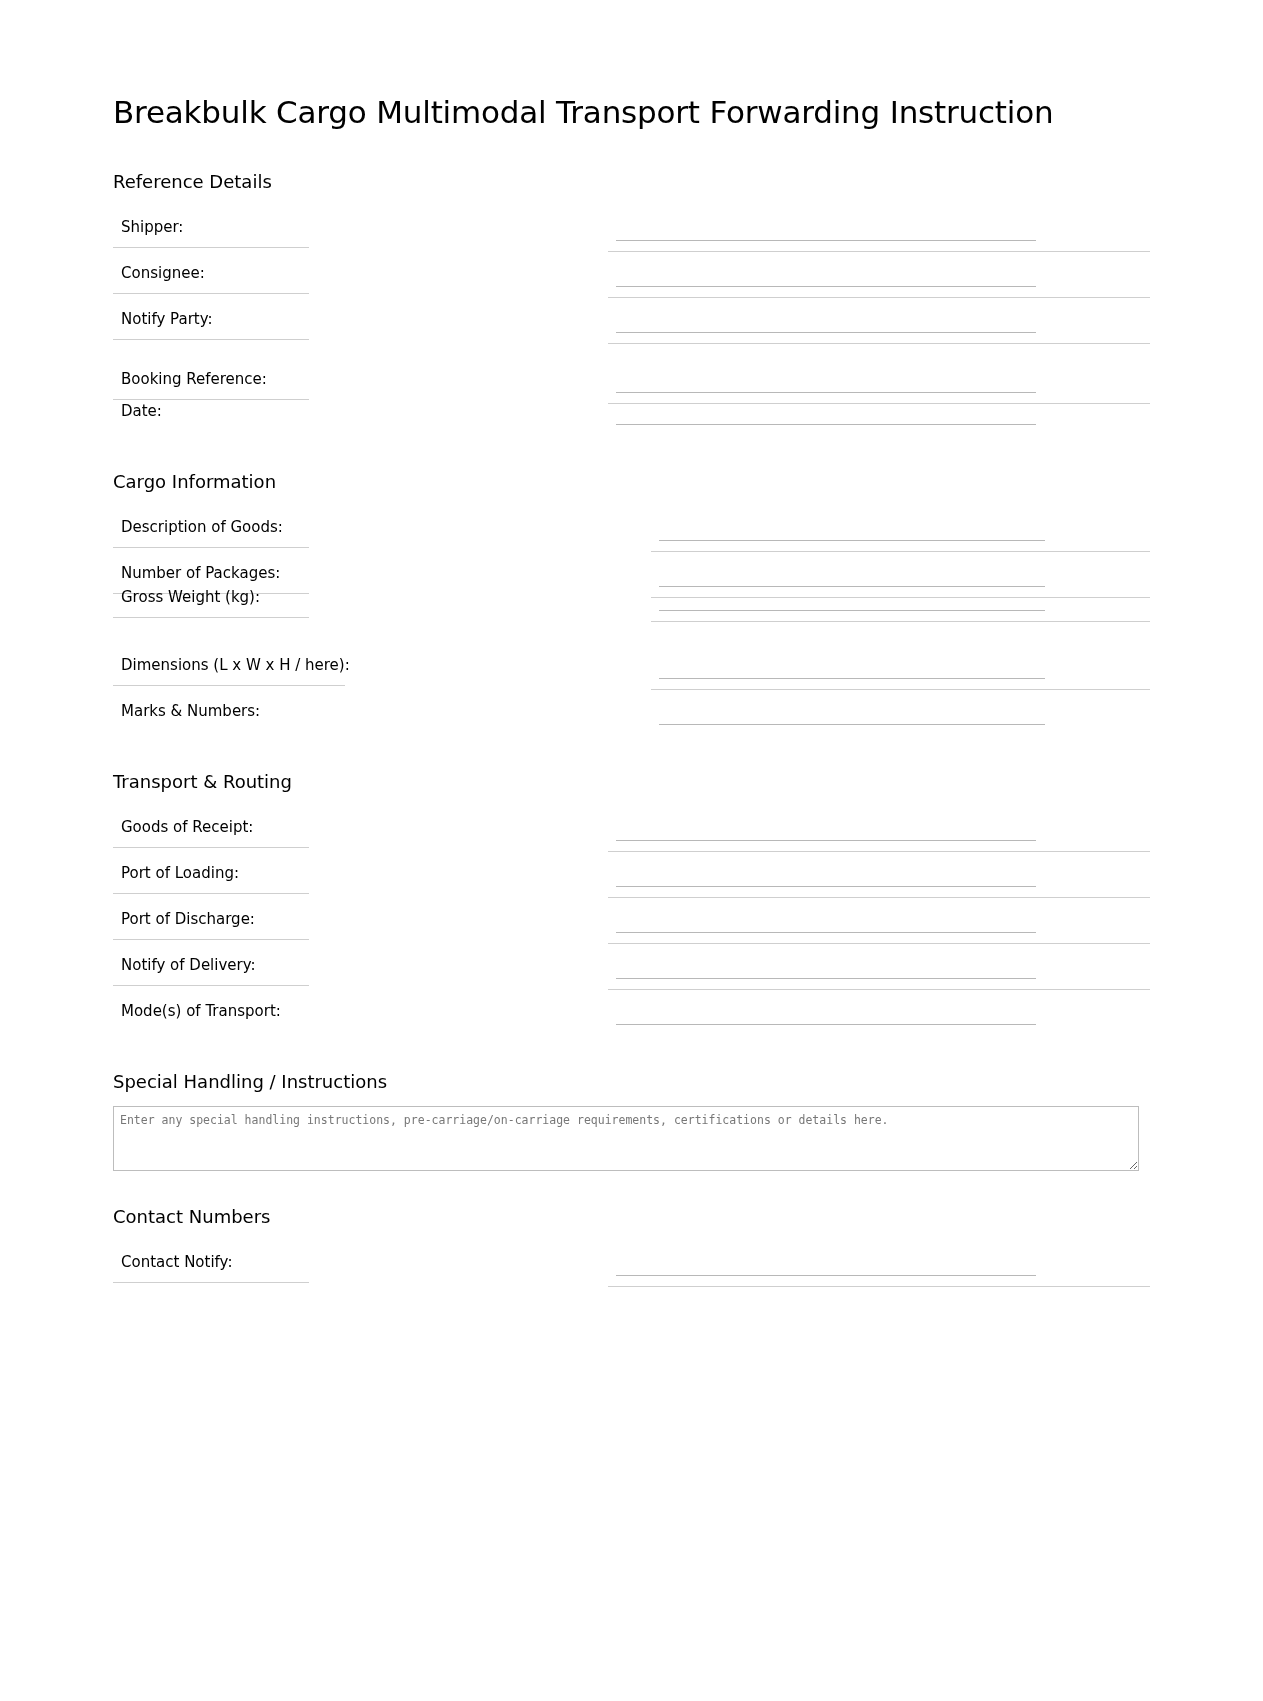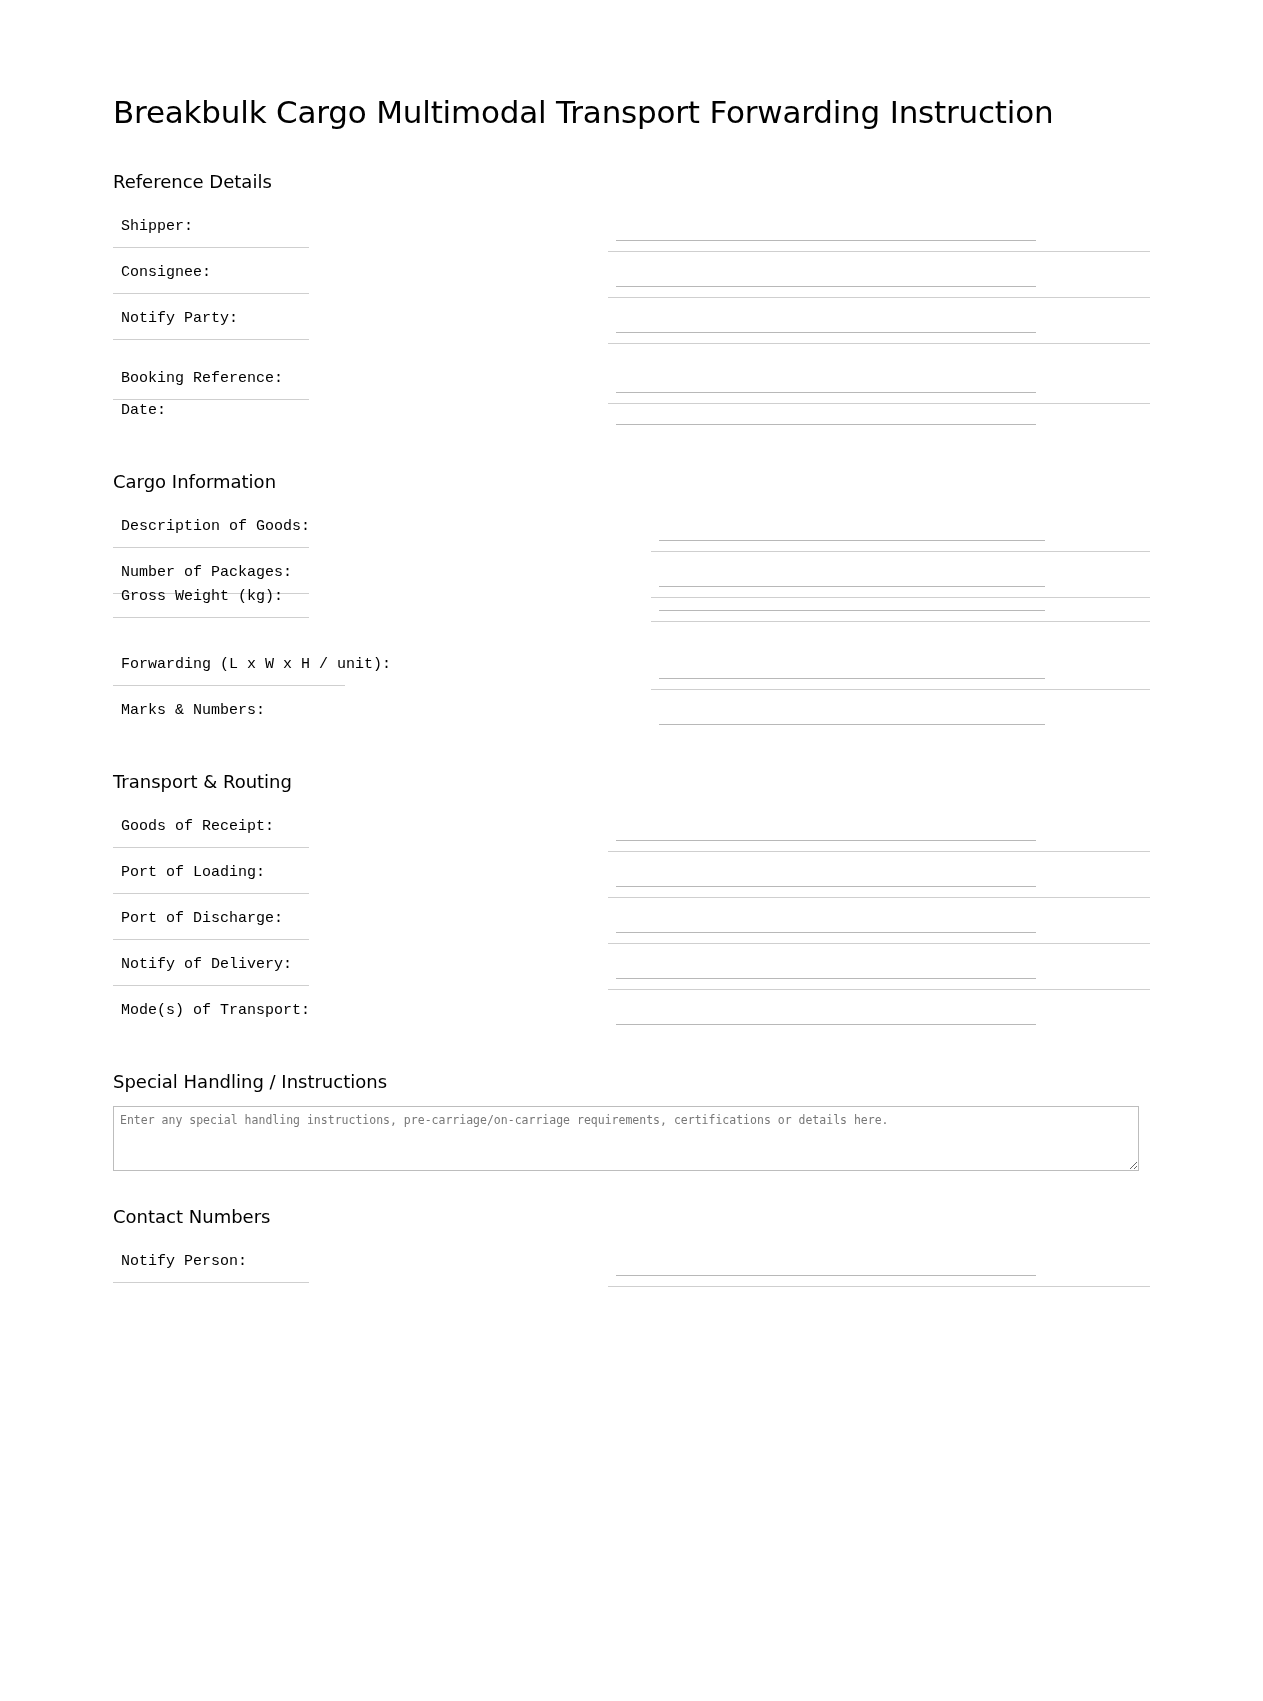--- a/index.html
+++ b/index.html
@@ -15,21 +15,20 @@
   .section-heading {
     position: absolute; left: 113px; margin: 0;
     font-size: 18px; font-weight: normal; color: #000; white-space: nowrap;
   }
   .row { position: absolute; left: 0; width: 1263px; height: 46px; }
   .label {
     position: absolute; left: 113px; top: 0; height: 42px;
     box-sizing: border-box; padding-left: 8px;
     font-size: 15px; line-height: 42px; color: #000;
     white-space: nowrap;
-    font-family: Liberation Mono, monospace;
   }
   .label.bordered { border-bottom: 1.5px solid #cfcfcf; }
   .value {
     position: absolute; top: 0; height: 46px; box-sizing: border-box;
   }
   .value.bordered { border-bottom: 1.5px solid #cfcfcf; }
   .field {
     position: absolute; top: 0; height: 35px; box-sizing: border-box;
     border: none; border-bottom: 1.5px solid #b8b8b8; background: transparent;
     outline: none; font-family: "DejaVu Sans", sans-serif; font-size: 14px; padding: 0 4px;
@@ -95,21 +94,21 @@
       <input class="field" style="left: 8px; width: 386px;" value="">
     </div>
   </div>
   <div class="row" style="top:576px">
     <div class="label bordered" style="width:196px">Gross Weight (kg):</div>
     <div class="value bordered" style="left:651px;width:499px">
       <input class="field" style="left: 8px; width: 386px;" value="">
     </div>
   </div>
   <div class="row" style="top:644px">
-    <div class="label bordered" style="width:232px">Forwarding (L x W x H / unit):</div>
+    <div class="label bordered" style="width:232px">Dimensions (L x W x H / here):</div>
     <div class="value bordered" style="left:651px;width:499px">
       <input class="field" style="left: 8px; width: 386px;" value="">
     </div>
   </div>
   <div class="row" style="top:690px">
     <div class="label" style="width:196px">Marks &amp; Numbers:</div>
     <div class="value" style="left:651px;width:499px">
       <input class="field" style="left: 8px; width: 386px;" value="">
     </div>
   </div>
@@ -148,18 +147,18 @@
     </div>
   </div>
 </div>
 
 <h2 class="section-heading" style="top:1071px">Special Handling / Instructions</h2>
 <textarea class="textarea" placeholder="Enter any special handling instructions, pre-carriage/on-carriage requirements, certifications or details here." style=""></textarea>
 
 <h2 class="section-heading" style="top:1206px">Contact Numbers</h2>
 <div>
   <div class="row" style="top:1241px">
-    <div class="label bordered" style="width:196px">Notify Person:</div>
+    <div class="label bordered" style="width:196px">Contact Notify:</div>
     <div class="value bordered" style="left:608px;width:542px">
       <input class="field" style="left: 8px; width: 420px;" value="">
     </div>
   </div>
 </div>
 
 </body></html>

